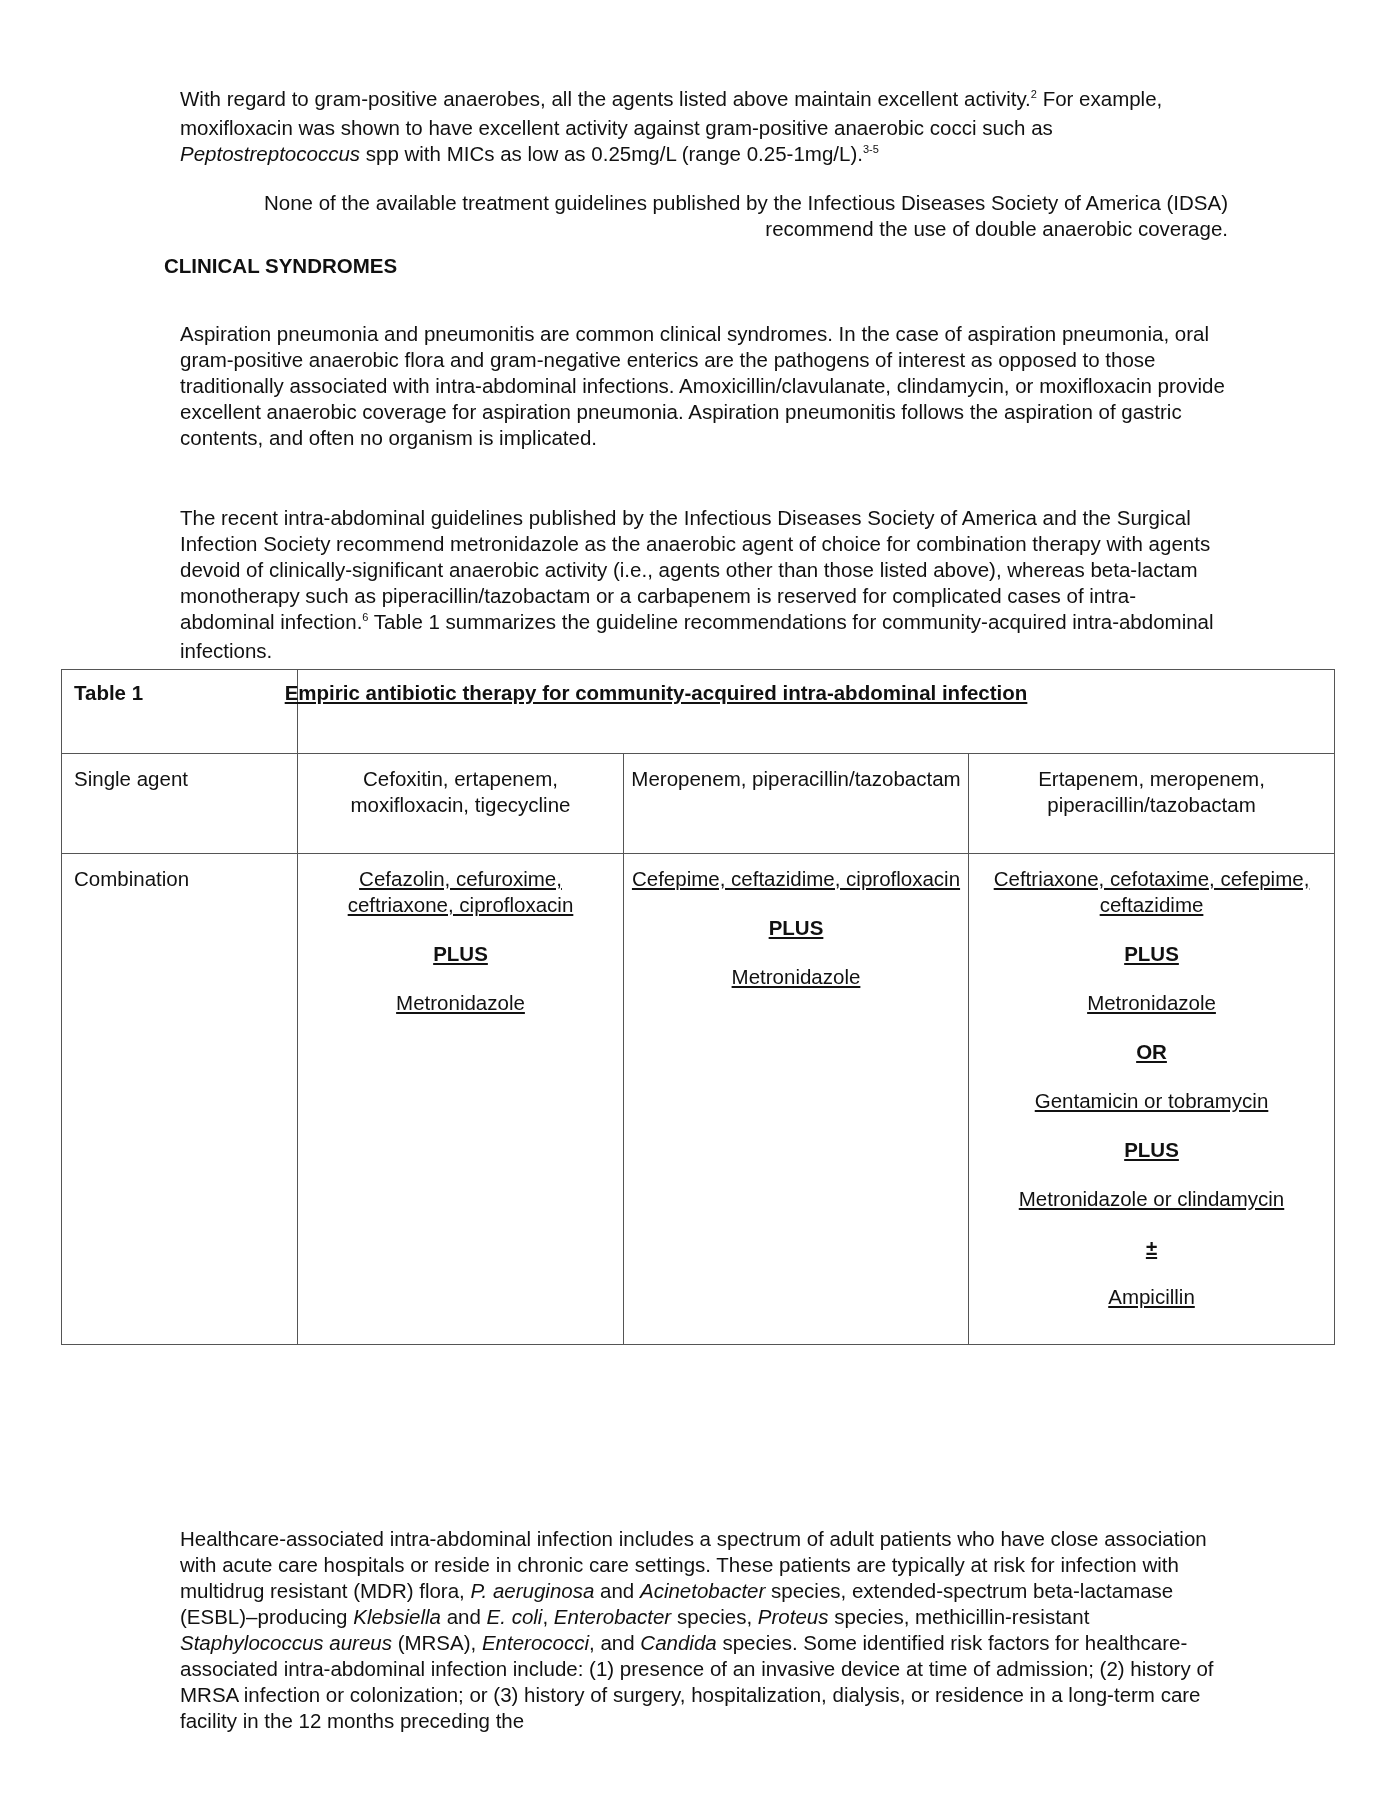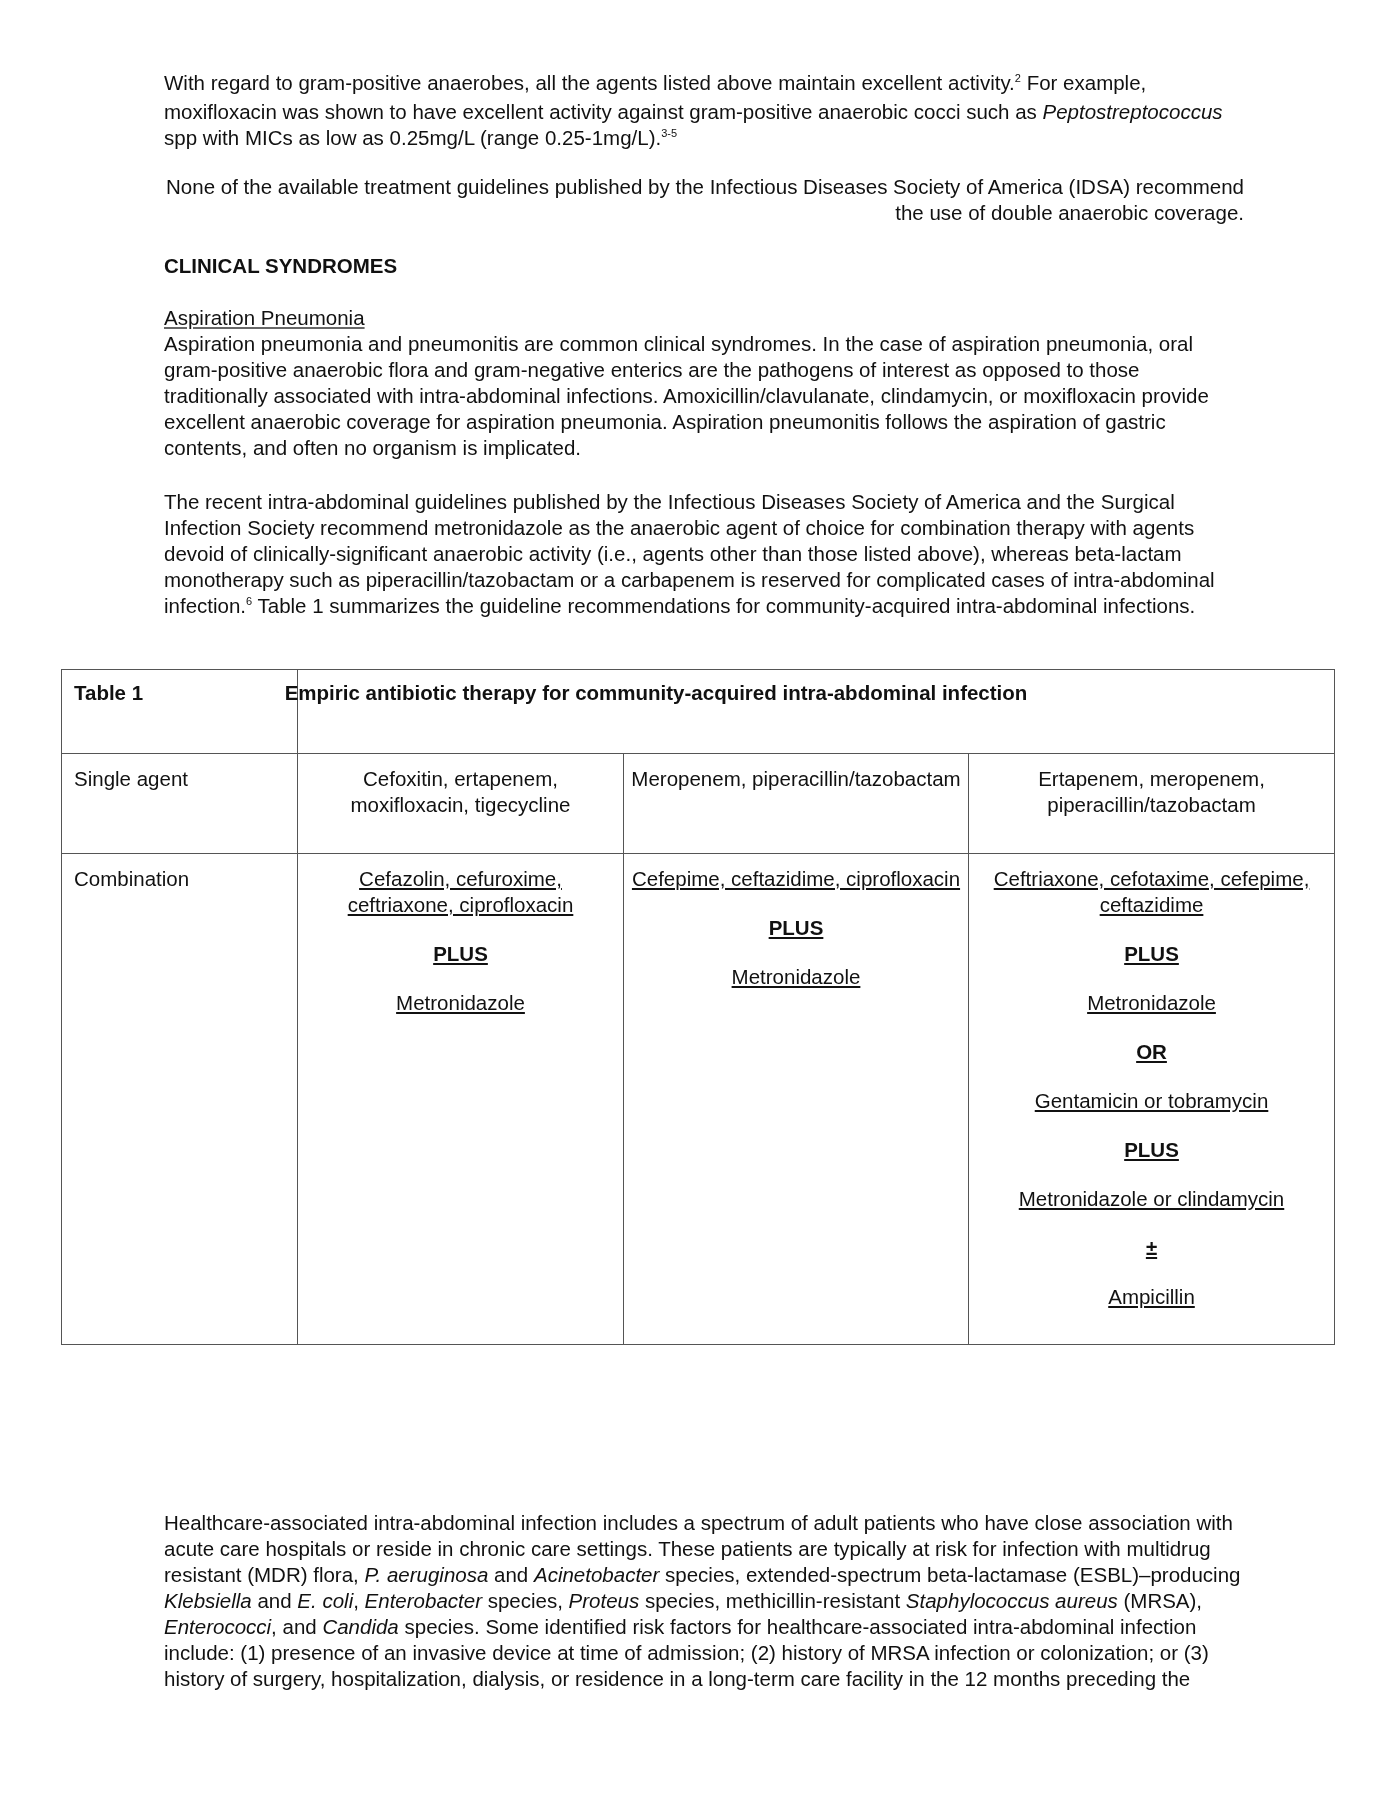--- a/index.html
+++ b/index.html
@@ -1,28 +1,28 @@
 <!DOCTYPE html>
 <html><head>
 <meta charset="utf-8">
 <style>
   html, body { margin: 0; padding: 0; background: #ffffff; }
   body { width: 1391px; height: 1800px; position: relative; overflow: hidden;
          font-family: "Liberation Sans", sans-serif; color: #111; font-size: 20.5px; }
   .block { position: absolute; left: 164px; width: 1080px; line-height: 26px; }
-  .para { margin: 0; }
+  .para { margin: 16px; }
   .u { text-decoration: underline; text-decoration-color: #666; }
   .b { font-weight: bold; }
   sup { font-size: 11px; vertical-align: 0; position: relative; top: -8px; }
   table.t1 { position: absolute; left: 61px; top: 669px; width: 1273px; border-collapse: collapse;
              table-layout: fixed; line-height: 26px; }
   table.t1 td { border: 1.5px solid #555; vertical-align: top; padding: 0; }
   .hdr td { height: 73px; }
   .hdr-label { padding: 10px 0 0 12px !important; font-weight: bold; }
-  .hdr-title { text-align: center; font-weight: bold; padding: 10px 0 0 0 !important; }
+  .hdr-title { text-align: center; font-weight: bold; padding: 10px 0 0 0 !important; text-decoration: underline; }
   .rowlabel { padding: 12px 0 0 12px !important; }
   .cell { text-align: center; padding: 12px 6px 0 6px !important; }
   .row-regimen td { height: 139px; }
   .row-single td { height: 87px; }
   .row-combo td { height: 478px; }
   .stack-line { display: block; text-decoration: underline; }
   .stack-gap { margin-top: 23px; }
 </style>
 </head>
 <body>
@@ -31,21 +31,20 @@
   <p class="para"><span>With regard to gram-positive anaerobes, all the agents listed above maintain excellent activity.</span><sup>2</sup><span> For example, moxifloxacin was shown to have excellent activity against gram-positive anaerobic cocci such as </span><i>Peptostreptococcus</i><span> spp with MICs as low as 0.25mg/L (range 0.25-1mg/L).</span><sup>3-5</sup></p>
 </div>
 
 <div class="block" style="top:174px;text-align:right;">
   <p class="para">None of the available treatment guidelines published by the Infectious Diseases Society of America (IDSA) recommend the use of double anaerobic coverage.</p>
 </div>
 
 <div class="block b" style="top:253px;">CLINICAL SYNDROMES</div>
 
 <div class="block" style="top:305px;">
-  <div class="u">Aspiration Pneumonia</div>
   <p class="para">Aspiration pneumonia and pneumonitis are common clinical syndromes. In the case of aspiration pneumonia, oral gram-positive anaerobic flora and gram-negative enterics are the pathogens of interest as opposed to those traditionally associated with intra-abdominal infections. Amoxicillin/clavulanate, clindamycin, or moxifloxacin provide excellent anaerobic coverage for aspiration pneumonia.  Aspiration pneumonitis follows the aspiration of gastric contents, and often no organism is implicated.</p>
 </div>
 
 <div class="block" style="top:489px;">
   <p class="para"><span>The recent intra-abdominal guidelines published by the Infectious Diseases Society of America and the Surgical Infection Society recommend metronidazole as the anaerobic agent of choice for combination therapy with agents devoid of clinically-significant anaerobic activity (i.e., agents other than those listed above), whereas beta-lactam monotherapy such as piperacillin/tazobactam or a carbapenem is reserved for complicated cases of intra-abdominal infection.</span><sup>6</sup><span> Table 1 summarizes the guideline recommendations for community-acquired intra-abdominal infections.</span></p>
 </div>
 
 <table class="t1">
   <colgroup>
     <col style="width:236px">

